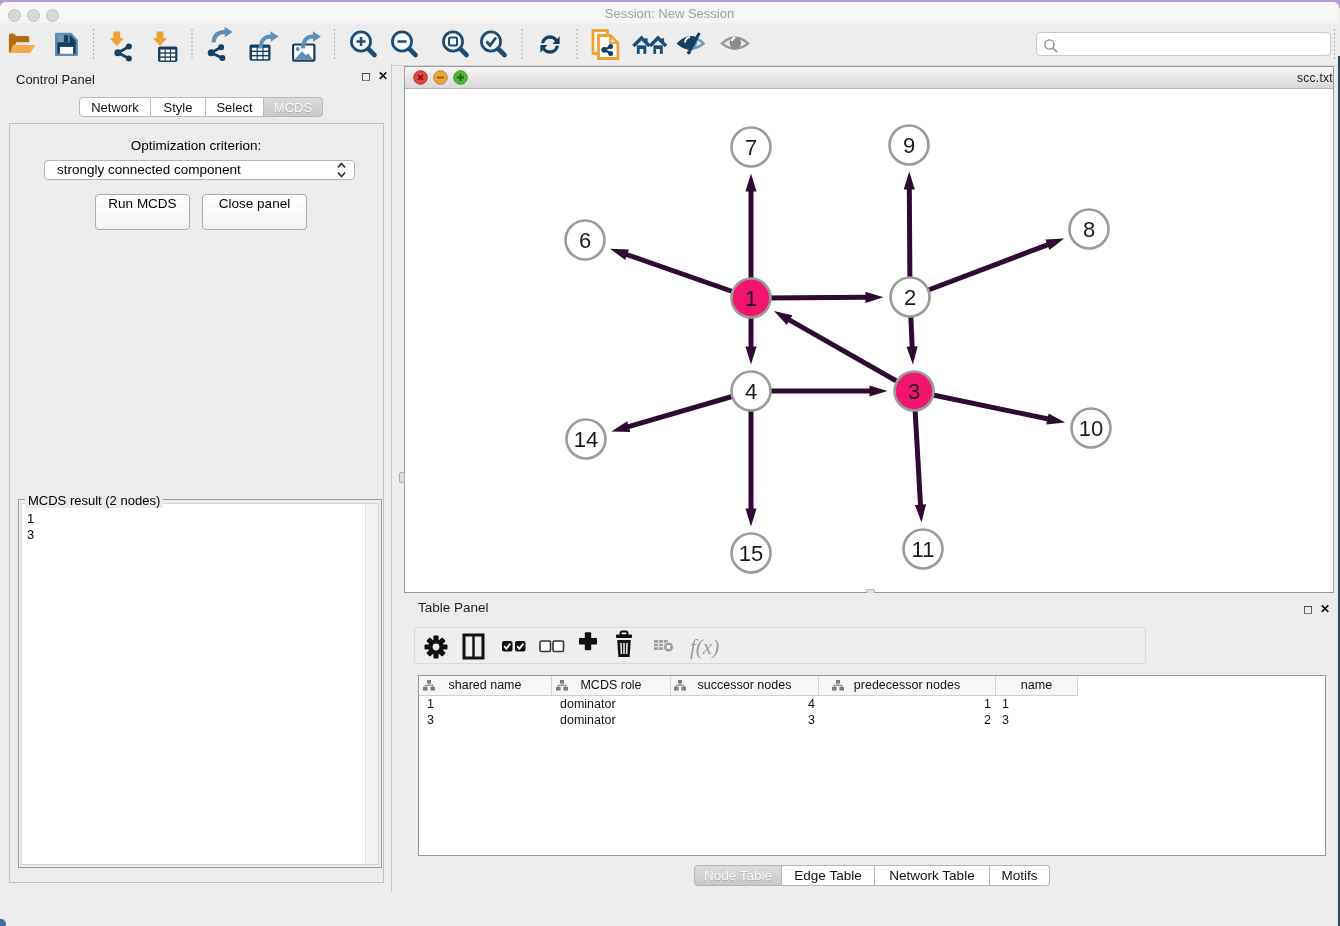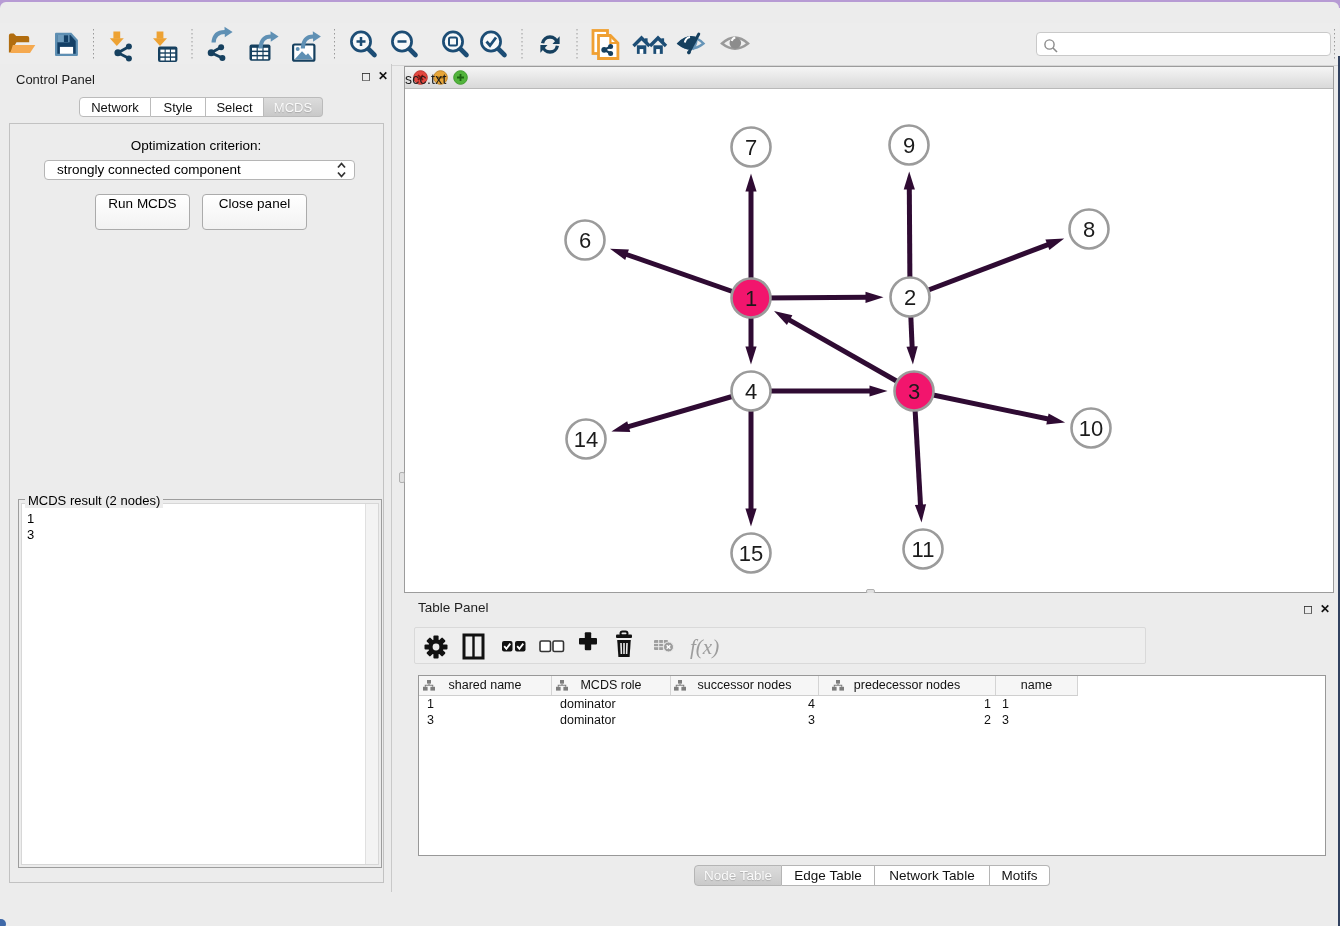--- a/index.html
+++ b/index.html
@@ -38,21 +38,21 @@
 
 #fs{left:18px;top:435px;width:364px;height:369px;border:1px solid #9d9d9d;box-sizing:border-box;}
 #fsLegend{left:6px;top:-7px;background:#ececec;padding:0 3px;font-size:13px;color:#000;z-index:3;}
 #fsInner{left:2px;top:3px;width:358px;height:362px;background:#fff;border:1px solid #d7d7d7;box-sizing:border-box;
   font-size:13px;color:#000;line-height:16px;padding:7px 0 0 5px;}
 #fsScroll{right:3px;top:4px;width:12px;height:360px;background:#f3f3f3;border-left:1px solid #e0e0e0;}
 
 #netwin{left:404px;top:64px;width:930px;height:527px;background:#fff;border:1px solid #9c9c9c;box-sizing:border-box;}
 #nettitle{left:0;top:0;width:928px;height:21px;background:linear-gradient(#f5f5f5,#d9d9d9);
   border-bottom:1px solid #b9b9b9;}
-#nettext{left:0;top:3.5px;width:928px;text-align:left;font-size:14px;color:#1c1c1c;letter-spacing:0.3px;}
+#nettext{left:0;top:3.5px;width:928px;text-align:right;font-size:12px;color:#1c1c1c;letter-spacing:0.3px;}
 #graph{left:0;top:21px;}
 
 .knob{background:#e0e0e0;border:1px solid #b0b0b0;box-sizing:border-box;}
 
 #tp{left:404px;top:591px;width:931px;height:299px;background:#ececec;}
 #tpTitle{left:14px;top:7px;font-size:13.5px;color:#1e1e1e;}
 #tpToolbar{left:10px;top:34px;width:732px;height:37px;background:#eeeeee;border:1px solid #d9d9d9;box-sizing:border-box;border-radius:2px;padding-left:40px;}
 #tbl{left:14px;top:82px;width:908px;height:181px;background:#fff;border:1px solid #989898;box-sizing:border-box;}
 #tblHead{left:0;top:0;width:659px;height:19px;border-bottom:1px solid #cfcfcf;font-size:12.5px;color:#111;background:#f6f6f6;text-decoration:underline;}
 .hc{position:absolute;top:0;height:19px;border-right:1px solid #d4d4d4;box-sizing:border-box;text-align:center;
@@ -71,20 +71,26 @@
 #statusbar{left:0;top:932px;width:1339px;height:52px;background:#ececec;border-top:1px solid #c6c6c6;box-sizing:border-box;}
 #listbtn{left:10px;top:4px;width:30px;height:24px;background:#fdfdfd;border:1px solid #b2b2b2;box-sizing:border-box;}
 #membtn{left:1259px;top:4px;width:66px;height:26px;background:#f8f8f8;border:1px solid #b2b2b2;box-sizing:border-box;
   font-size:12px;color:#111;text-align:center;line-height:24px;}
 </style></head>
 <body>
 <div class="abs" id="deskTop"></div>
 <div class="abs" id="deskRight"></div>
 <div class="abs" id="deskBL"></div>
 <div class="abs" id="mainwin">
+  <div class="abs" id="titlebar">
+    <div class="abs tl" style="left:8px;"></div>
+    <div class="abs tl" style="left:27px;"></div>
+    <div class="abs tl" style="left:46px;"></div>
+    <div class="abs" id="title">Session: New Session</div>
+  </div>
   <div class="abs" id="toolbar">
   <div class="abs" id="searchbox"></div>
   <svg width="1339" height="42" style="position:absolute;left:0;top:0;">
     <g stroke="#9a9a9a" stroke-width="1" stroke-dasharray="1.5,2.5">
       <line x1="93.5" y1="6" x2="93.5" y2="37"></line>
           <line x1="192" y1="6" x2="192" y2="37"></line>
       <line x1="334.5" y1="6" x2="334.5" y2="37"></line>
           <line x1="522" y1="6" x2="522" y2="37"></line>
       <line x1="577" y1="6" x2="577" y2="37"></line>
           <line x1="1334.5" y1="6" x2="1334.5" y2="37"></line>

